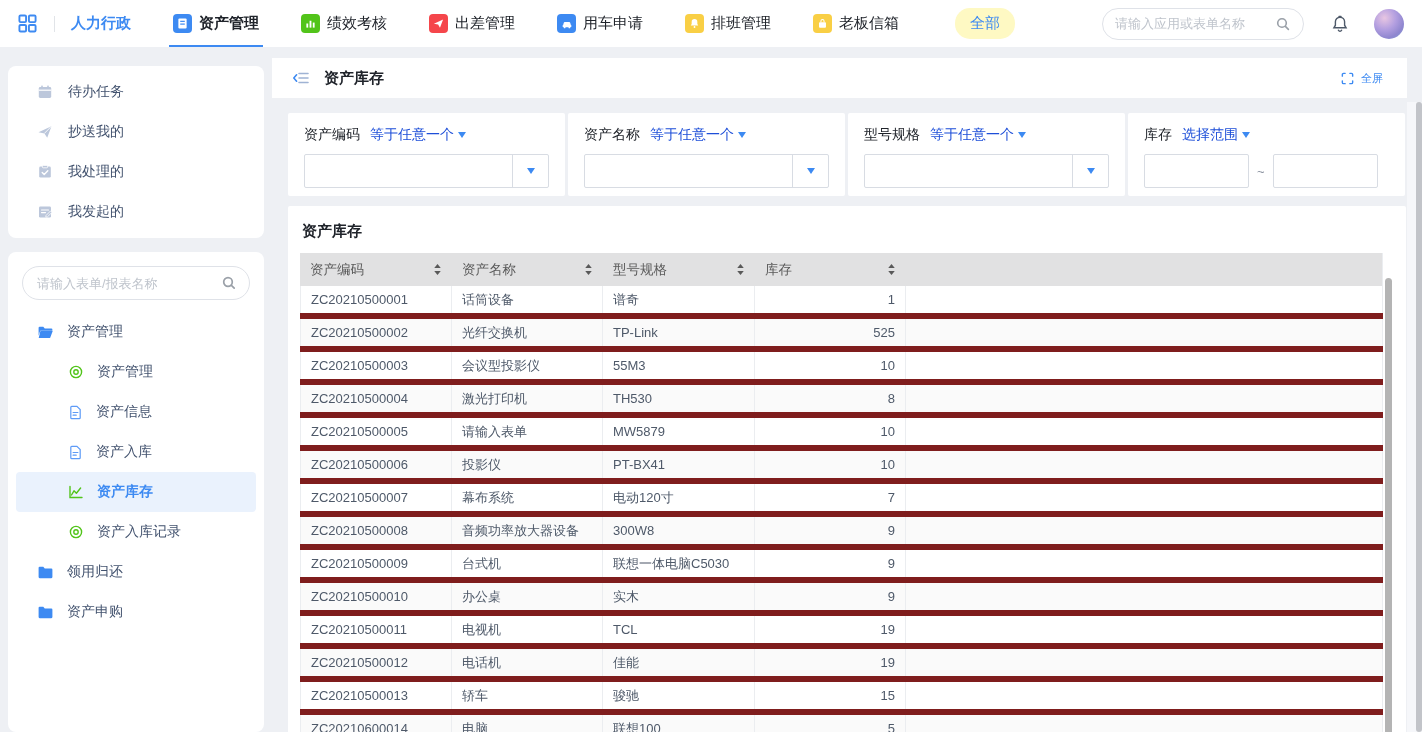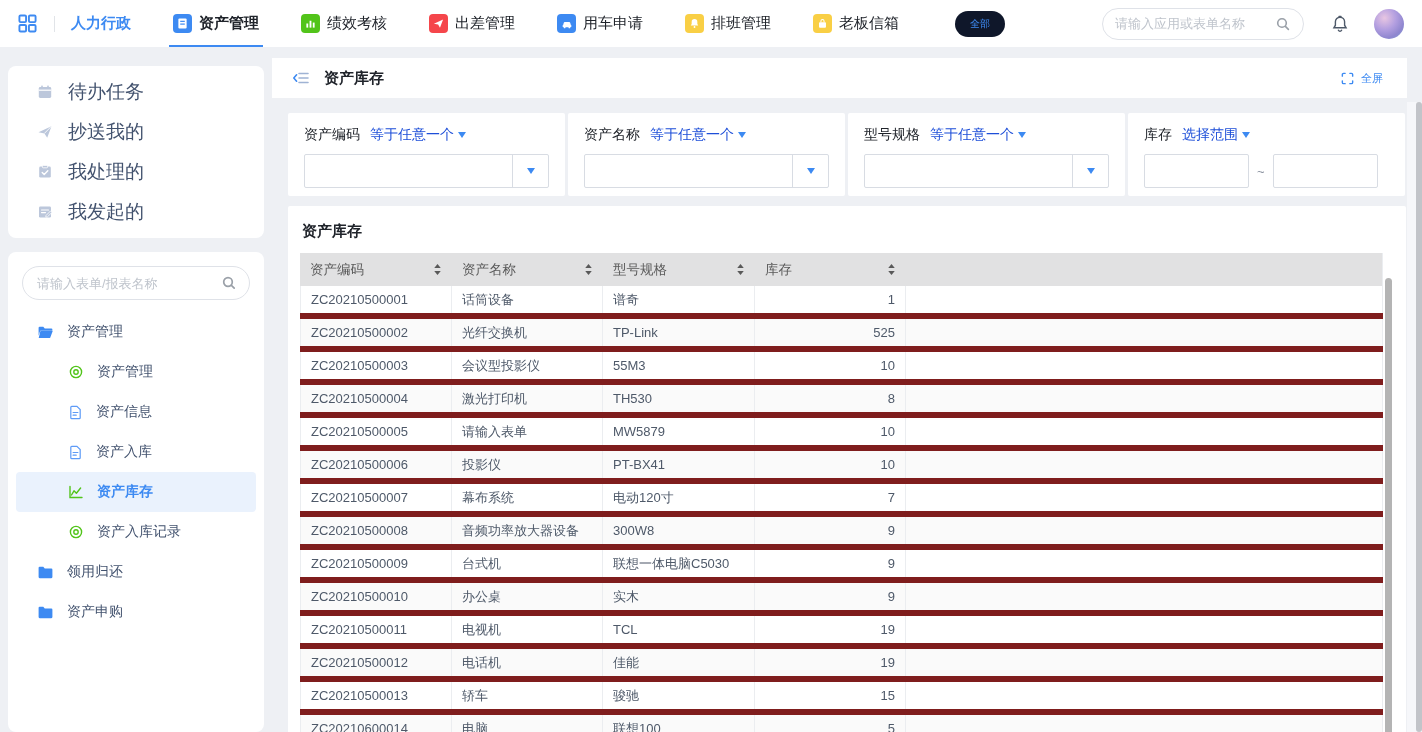--- a/index.html
+++ b/index.html
@@ -11,37 +11,37 @@
   .topnav { position:absolute; top:0; left:0; width:1422px; height:47px; background:#fff;
             display:flex; align-items:center; padding:0 18px 0 16px; z-index:10; }
   .grid-btn { width:22px; height:22px; display:flex; align-items:center; justify-content:center; cursor:pointer; }
   .nav-divider { width:1px; height:16px; background:#e1e4e8; margin:0 16px; }
   .workspace { color:#3d8af2; font-size:15px; font-weight:bold; margin-right:42px; cursor:pointer; }
   .nav-tab { height:47px; display:flex; align-items:center; gap:7px; font-size:15px; color:#20242b;
              margin-right:42px; cursor:pointer; position:relative; }
   .nav-tab.active { font-weight:bold; }
   .nav-tab.active::after { content:""; position:absolute; left:-4px; right:-4px; bottom:0; height:2px; background:#3d8af2; }
   .tab-ic { width:19px; height:19px; border-radius:4px; display:flex; align-items:center; justify-content:center; }
-  .all-pill { background:#0f172a; color:#3d8af2; font-size:10px; padding:6px 15px; border-radius:15px;
+  .all-pill { background:#fef9c3; color:#3d8af2; font-size:15px; padding:6px 15px; border-radius:15px;
               margin-left:14px; cursor:pointer; white-space:nowrap; }
   .nav-spacer { flex:1; }
   .nav-search { width:202px; height:32px; border:1px solid #dfe2e8; border-radius:16px; display:flex;
                 align-items:center; padding:0 12px; margin-right:26px; background:#fff; }
   .nav-search input { border:none; outline:none; flex:1; font-size:13px; color:#333; background:transparent;
                       font-family:inherit; min-width:0; }
   .nav-search input::placeholder { color:#bfc4cc; }
   .bell-btn { margin-right:24px; cursor:pointer; display:flex; }
   .avatar { width:30px; height:30px; border-radius:50%; cursor:pointer;
             background:radial-gradient(circle at 35% 30%, #e8c6e2 0%, #b39fe0 40%, #8f86cf 70%, #7fa8d9 100%); }
 
   
   .sidebar { position:absolute; top:47px; left:0; width:272px; bottom:0; display:flex; flex-direction:column; }
   .side-card { background:#fff; border-radius:8px; margin:0 8px; }
   .quick-card { margin-top:19px; padding:6px 0; }
-  .quick-item { height:40px; display:flex; align-items:center; gap:15px; padding-left:29px; font-size:19px;
+  .quick-item { height:40px; display:flex; align-items:center; gap:15px; padding-left:29px; font-size:14px;
                 color:#42526e; cursor:pointer; }
   .tree-card { margin-top:14px; flex:1; padding:14px 0; overflow:hidden; }
   .side-search { height:34px; border:1px solid #dfe2e8; border-radius:17px; display:flex; align-items:center;
                  padding:0 12px 0 14px; margin:0 14px 12px; }
   .side-search input { border:none; outline:none; flex:1; font-size:13px; color:#8b5cf6; font-family:inherit; min-width:0; }
   .side-search input::placeholder { color:#bfc4cc; }
   .tree-item { height:40px; display:flex; align-items:center; gap:13px; font-size:14px; color:#42526e;
                cursor:pointer; margin:0 8px; border-radius:4px; padding-left:21px; }
   .tree-item.lvl1 { padding-left:52px; }
   .tree-item.selected { background:#eaf2fd; color:#3d8af2; font-weight:bold; }

